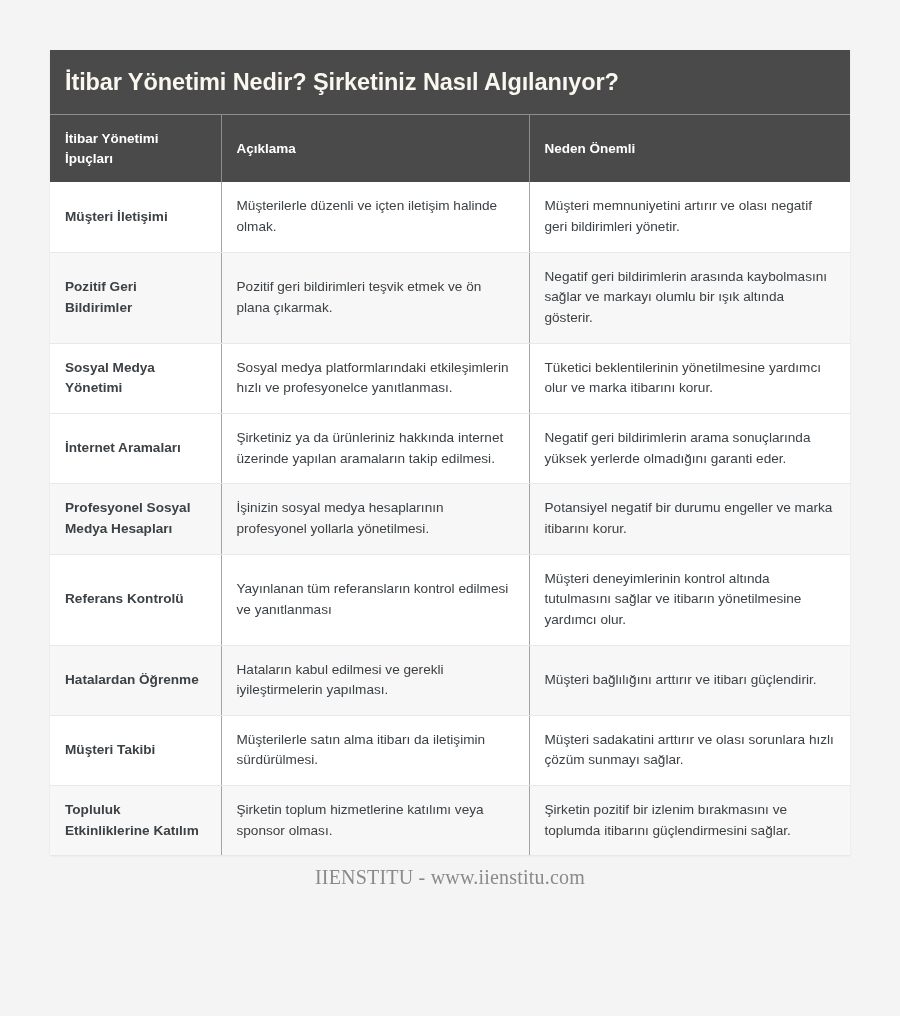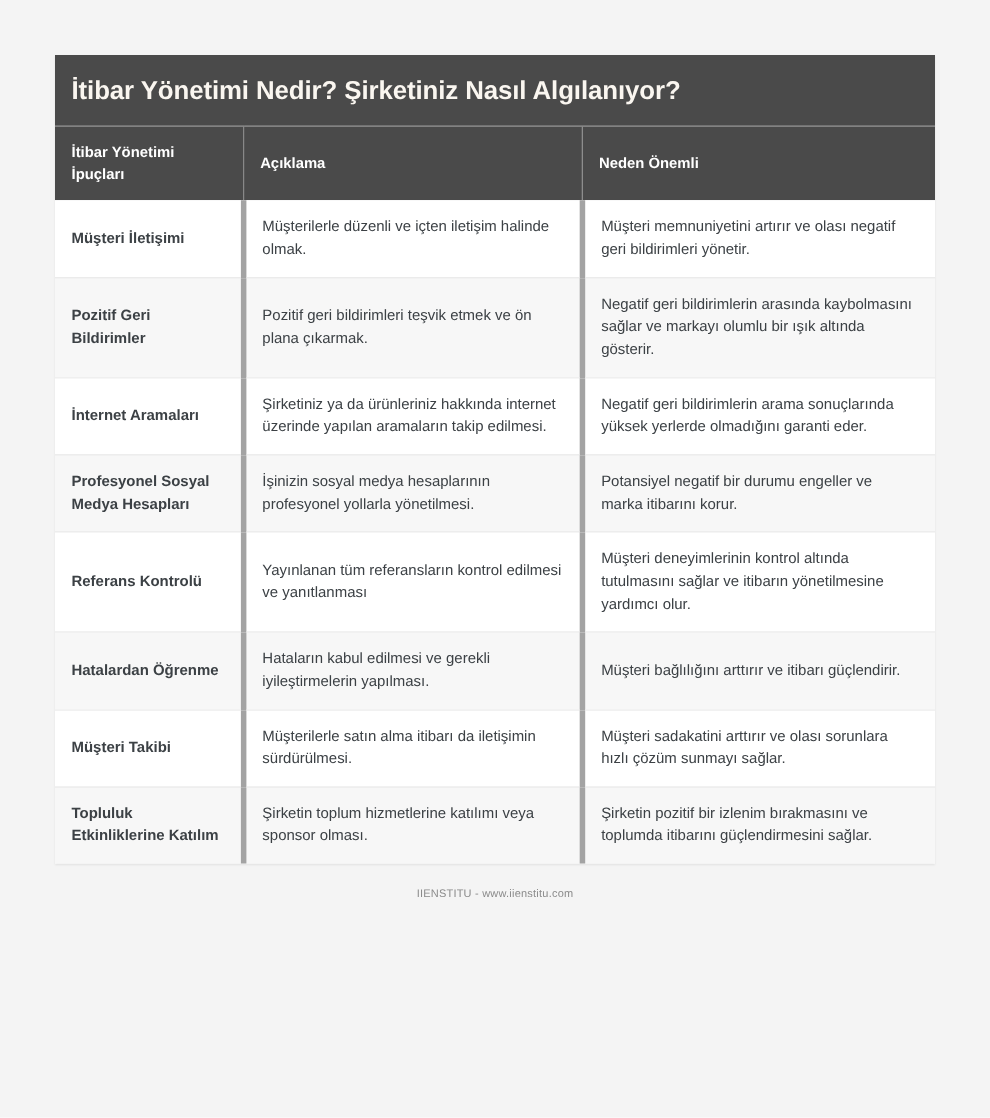--- a/index.html
+++ b/index.html
@@ -67,45 +67,45 @@
     border-left: none;
   }
 
   
   table.infotable td.cell {
     font-size: 13.6px;
     color: #3c4145;
     line-height: 1.52;
     vertical-align: middle;
     padding: 14px 16px 14px 15px;
-    border-left: 5px solid #a3a3a3;
+    border-left: 1px solid #a3a3a3;
     border-bottom: 1px solid #e8e8e8;
   }
   table.infotable td.cell.first {
     border-left: none;
     padding-left: 15px;
     font-weight: bold;
   }
   tr.row-odd td.cell { background: #ffffff; }
   tr.row-even td.cell { background: #f7f7f7; }
   tr.last-row td.cell { border-bottom: none; }
 
   
   col.c1 { width: 171px; }
   col.c2 { width: 308px; }
   col.c3 { width: 321px; }
 
   .footer {
     width: 800px;
     text-align: center;
-    margin-top: 22px;
-    font-size: 10px;
+    margin-top: 11px;
+    font-size: 20px;
     color: #8a8a8a;
     letter-spacing: 0.2px;
-    font-family: Liberation Sans, sans-serif;
+    font-family: Liberation Serif, serif;
   }
 </style>
 </head>
 <body>
 
 <div class="page">
 
   <div class="table-wrap">
     <table class="infotable">
       <colgroup>
@@ -125,20 +125,25 @@
 
         <tr class="row-odd">
           <td class="cell first">Müşteri İletişimi</td>
           <td class="cell">Müşterilerle düzenli ve içten iletişim halinde olmak.</td>
           <td class="cell">Müşteri memnuniyetini artırır ve olası negatif geri bildirimleri yönetir.</td>
         </tr>
         <tr class="row-even">
           <td class="cell first">Pozitif Geri Bildirimler</td>
           <td class="cell">Pozitif geri bildirimleri teşvik etmek ve ön plana çıkarmak.</td>
           <td class="cell">Negatif geri bildirimlerin arasında kaybolmasını sağlar ve markayı olumlu bir ışık altında gösterir.</td>
+        </tr>
+        <tr class="row-odd">
+          <td class="cell first">Sosyal Medya Yönetimi</td>
+          <td class="cell">Sosyal medya platformlarındaki etkileşimlerin hızlı ve profesyonelce yanıtlanması.</td>
+          <td class="cell">Tüketici beklentilerinin yönetilmesine yardımcı olur ve marka itibarını korur.</td>
         </tr>
         <tr class="row-odd">
           <td class="cell first">İnternet Aramaları</td>
           <td class="cell">Şirketiniz ya da ürünleriniz hakkında internet üzerinde yapılan aramaların takip edilmesi.</td>
           <td class="cell">Negatif geri bildirimlerin arama sonuçlarında yüksek yerlerde olmadığını garanti eder.</td>
         </tr>
         <tr class="row-even">
           <td class="cell first">Profesyonel Sosyal Medya Hesapları</td>
           <td class="cell">İşinizin sosyal medya hesaplarının profesyonel yollarla yönetilmesi.</td>
           <td class="cell">Potansiyel negatif bir durumu engeller ve marka itibarını korur.</td>

